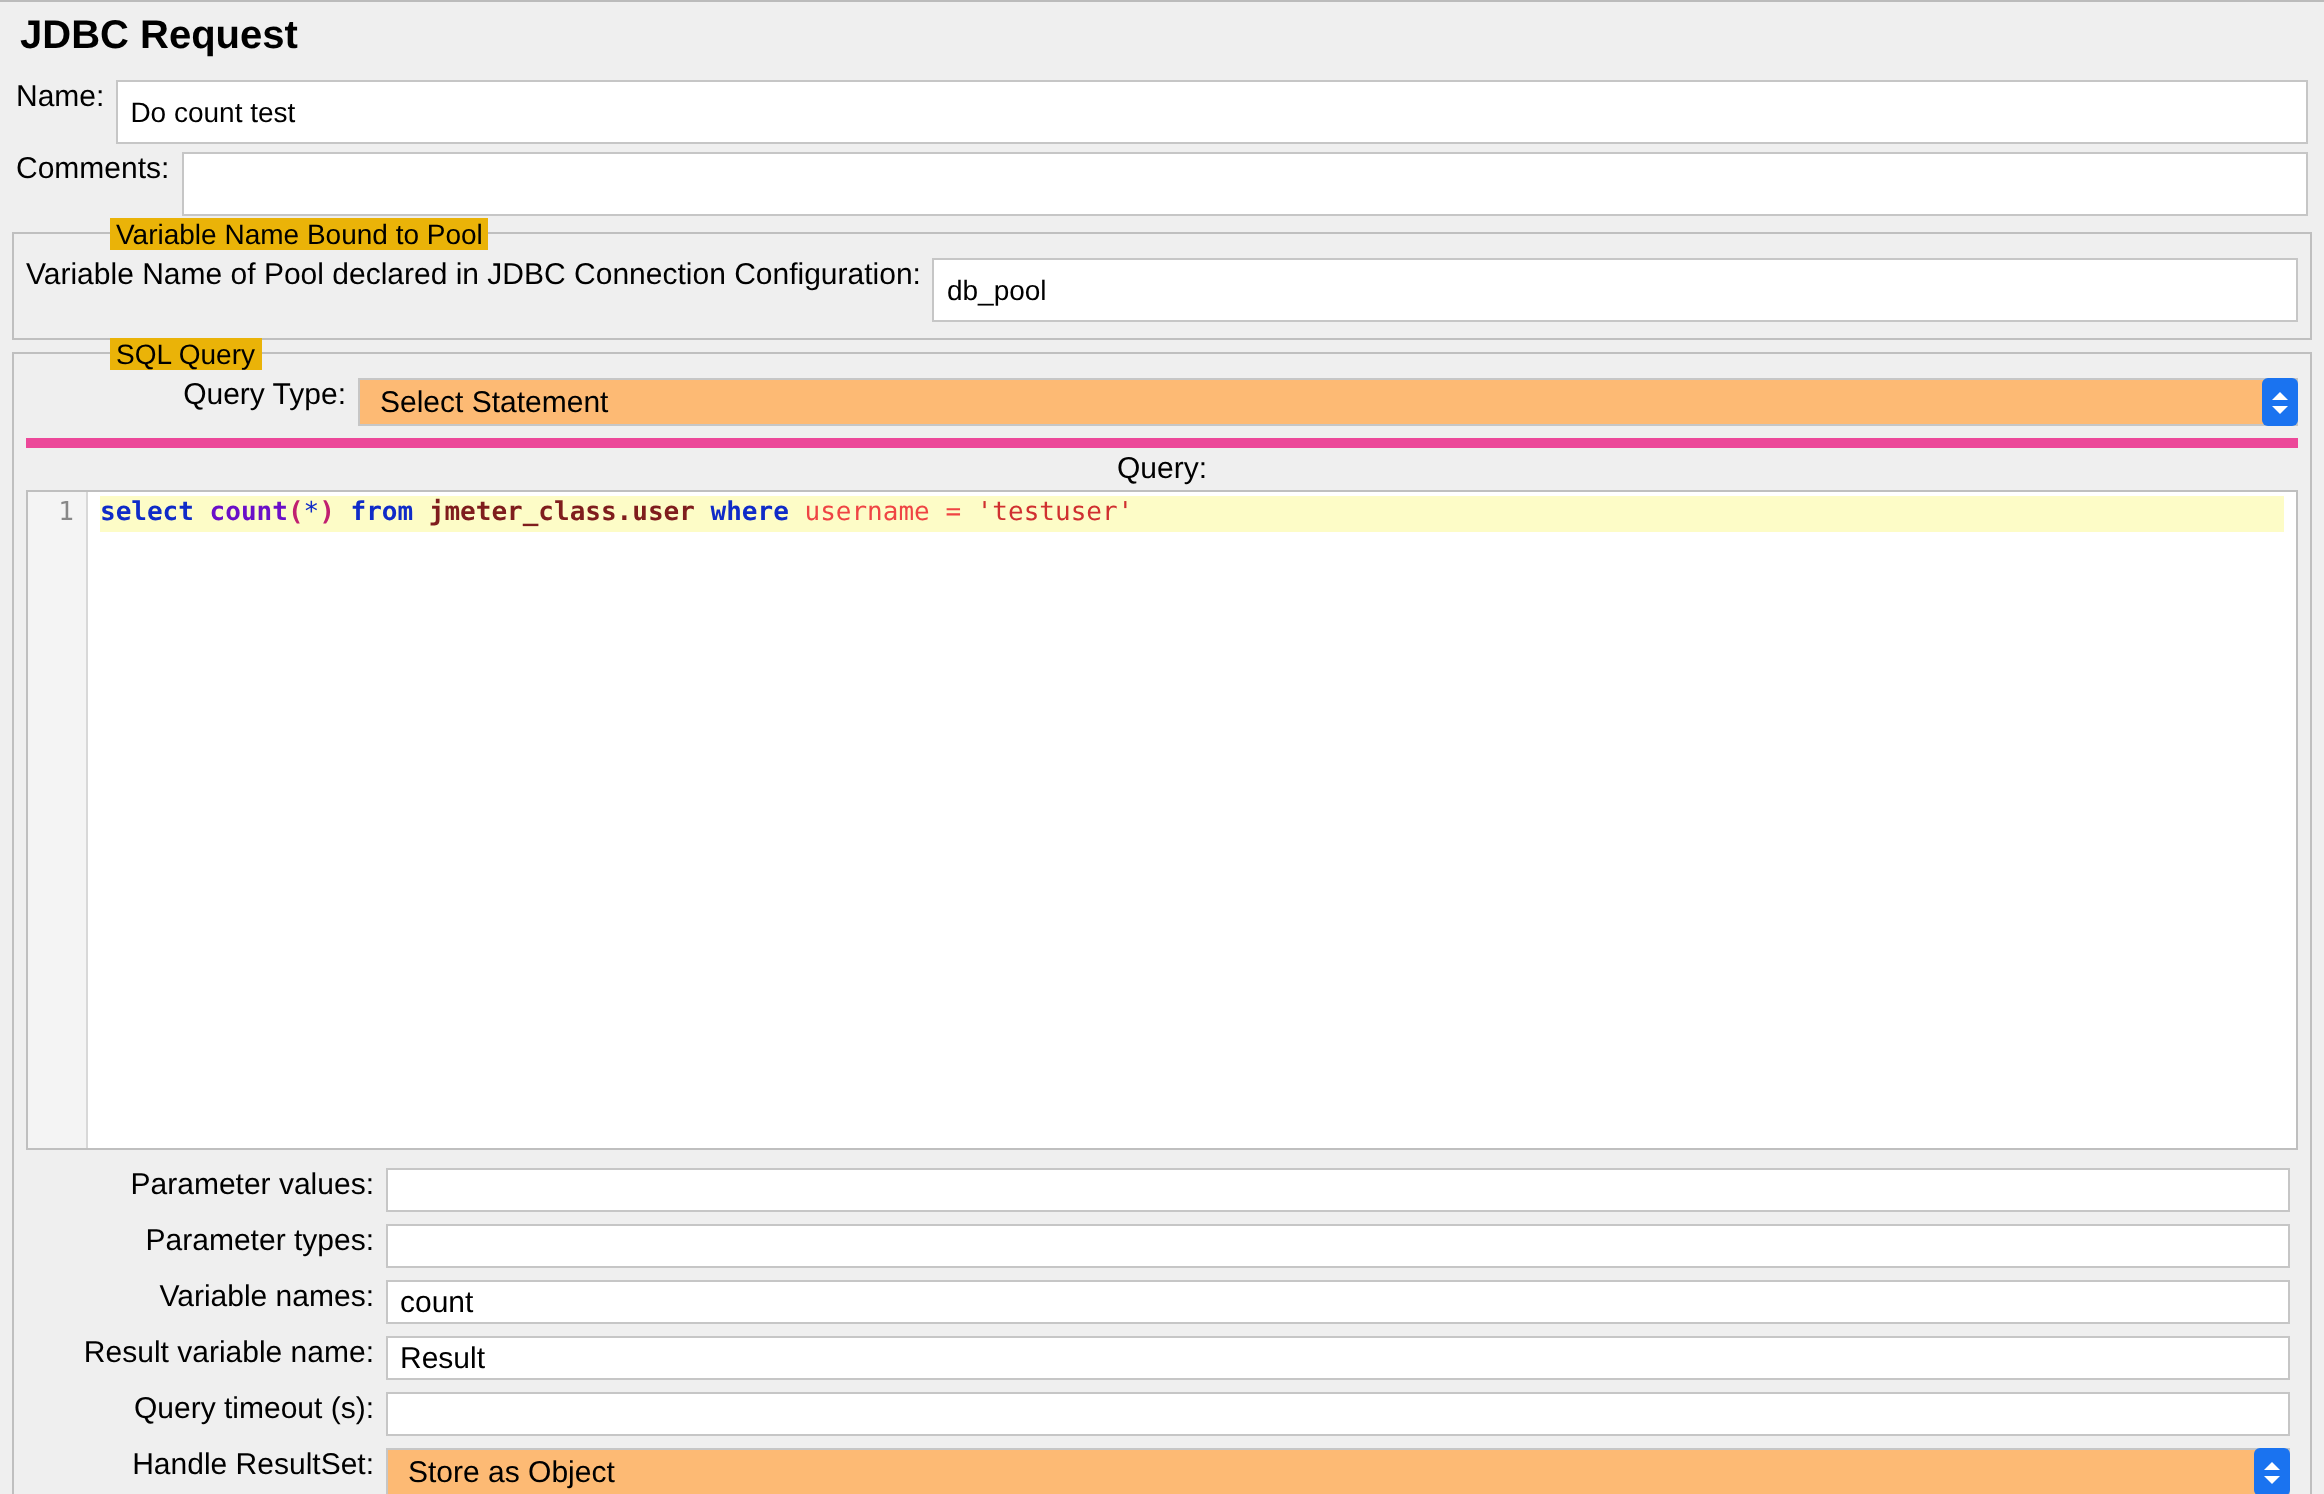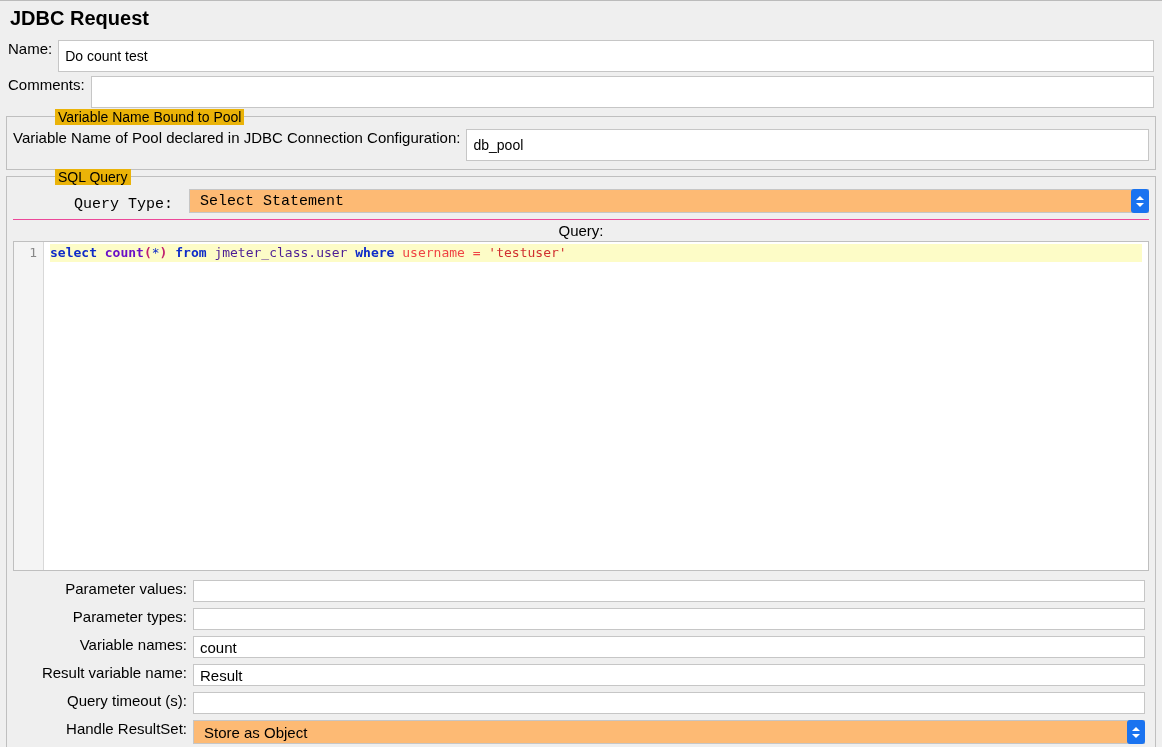--- a/index.html
+++ b/index.html
@@ -57,24 +57,23 @@
       padding: 0 3px;
       display: inline-block;
       margin-bottom: -10px;
       margin-left: 40px;
     }
     .fieldset-body {
       margin-top: -10px;
     }
     .select-row {
       display: flex;
-      align-items: flex-end;
-      gap: 16px;
+      align-items: flex-start;
+      gap: 6px;
       padding: 2px 0;
-      font-family: Liberation Mono, monospace;
     }
     .select-label-right {
       text-align: right;
       width: 160px;
       font-size: 15px;
     }
     .select-wrap {
       flex: 1;
       position: relative;
       display: flex;
@@ -116,21 +115,21 @@
       border-bottom: 4px solid #fff;
       margin-bottom: 3px;
     }
     .select-stepper::after {
       border-top: 4px solid #fff;
     }
     .query-label-center {
       text-align: center;
       font-size: 15px;
       padding: 2px 0;
-      border-top: 1px solid #ec4899;
+      border-top: 5px solid #ec4899;
       margin-top: 4px;
     }
     .code-editor {
       display: flex;
       border: 1px solid #bfbfbf;
       background: #fff;
       height: 330px;
       margin: 0 0 4px 0;
       font-family: Menlo, Monaco, Consolas, monospace;
       font-size: 13px;
@@ -150,21 +149,21 @@
       line-height: 18px;
     }
     .code-line {
       background: #fdfcc7;
       white-space: pre;
     }
     .kw { color: #0f2bc8; font-weight: bold; }
     .fn { color: #6a0fc8; font-weight: bold; }
     .paren { color: #c02070; font-weight: bold; }
     .star { color: #0f2bc8; }
-    .tbl { color: #4c1d95; font-weight: normal; }
+    .tbl { color: #7f1d1d; font-weight: bold; }
     .col { color: #ef4444; }
     .str { color: #d03030; }
     .bottom-fields {
       padding: 2px 4px 0 4px;
     }
     .bf-row {
       display: flex;
       align-items: flex-start;
       gap: 6px;
       padding: 3px 0;

